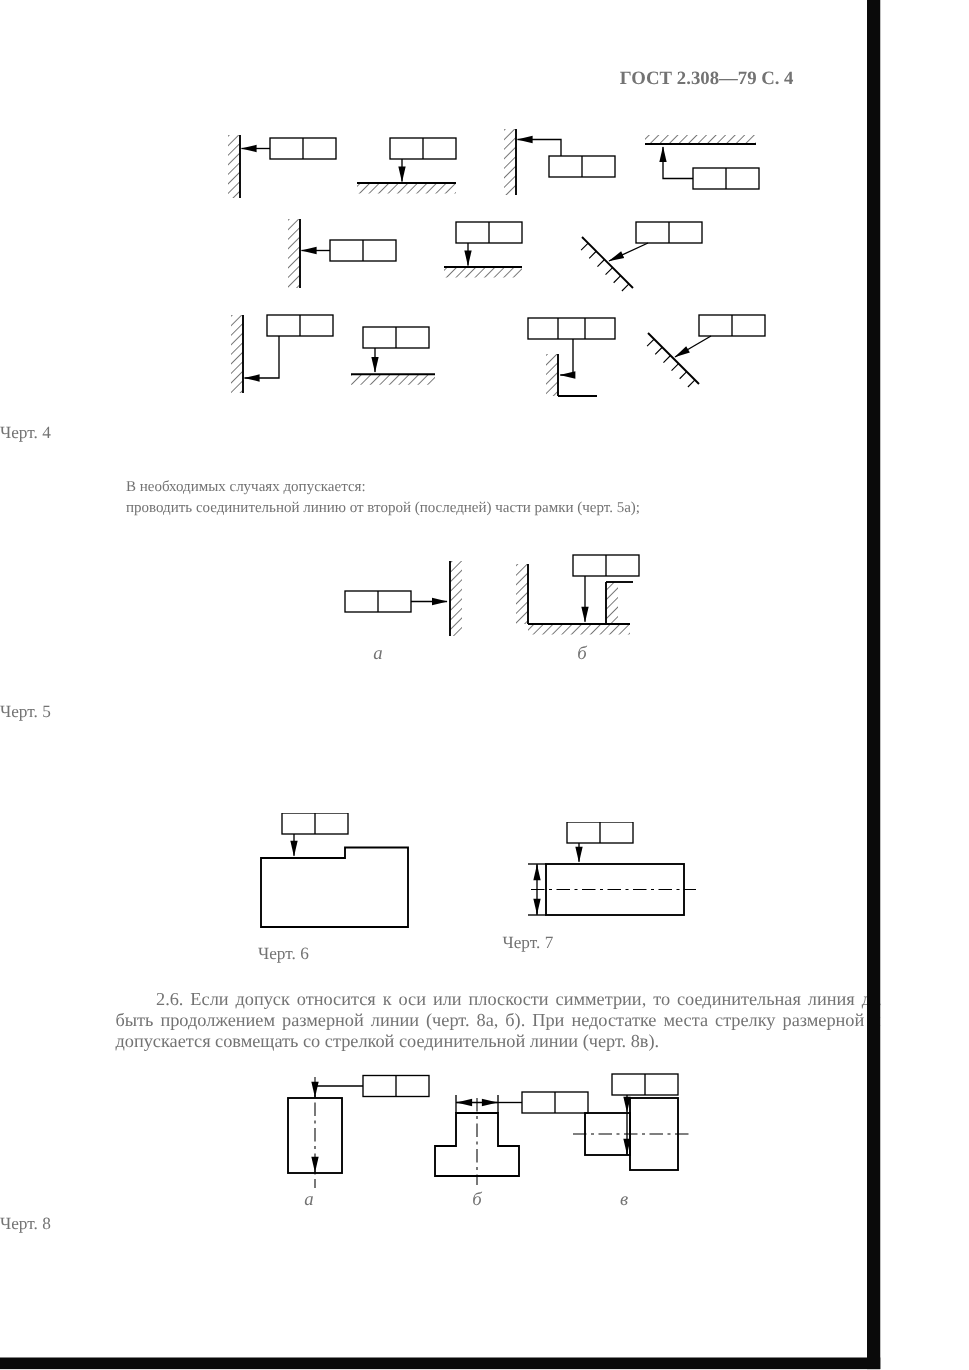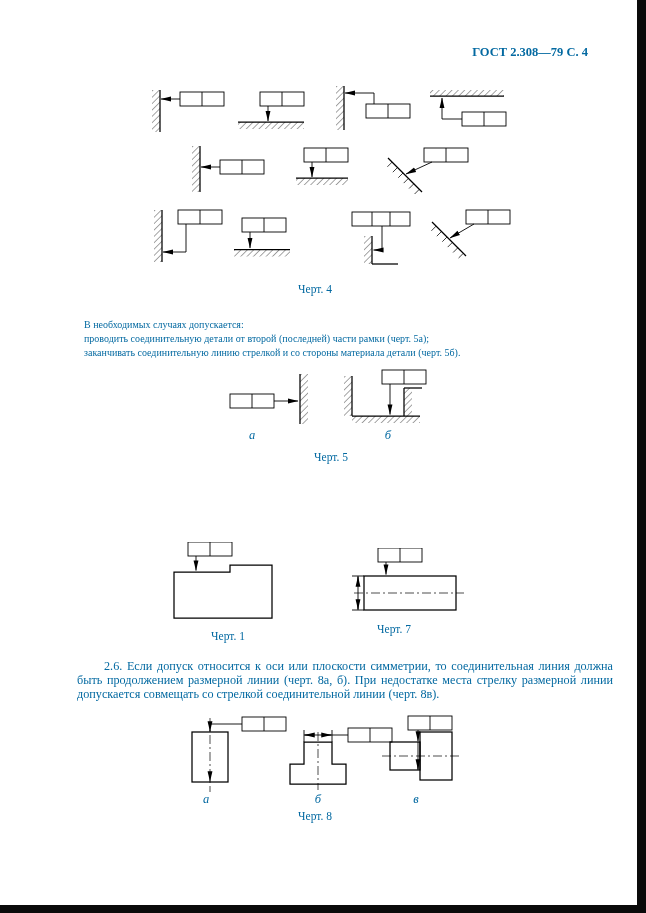--- a/index.html
+++ b/index.html
@@ -1,19 +1,19 @@
 <!DOCTYPE html>
 <html><head>
 <meta charset="utf-8">
 <style>
   html,body{margin:0;padding:0;background:#fff;}
-  .page{position:relative;width:646px;height:913px;background:#fff;overflow:hidden;
-        font-family:"Liberation Serif",serif;color:#0369a1;}
+  .page{position:relative;width:587px;height:913px;background:#fff;overflow:hidden;
+        font-family:"Liberation Serif",serif;color:#737373;}
   .hdr{position:absolute;top:45px;right:58px;font-weight:bold;font-size:12.5px;white-space:nowrap;}
-  .cap{position:absolute;font-size:11.5px;text-align:center;}
+  .cap{position:absolute;font-size:11.5px;text-align:left;}
   .cap-center{left:0;width:630px;}
   .tb{position:absolute;left:57px;width:536px;font-size:10px;line-height:14.2px;}
   .tb .ln{margin:0 0 0 27px;}
   p.para{position:absolute;left:57px;width:536px;font-size:12.2px;line-height:14.2px;
          text-align:justify;text-indent:27px;margin:0;}
   .fig{position:absolute;}
   .lbl{position:absolute;font-style:italic;font-size:12.5px;width:20px;text-align:center;}
   .bar-r{position:absolute;top:0;right:0;width:9px;height:100%;background:#0a0a0a;}
   .bar-b{position:absolute;left:0;bottom:0;width:100%;height:8px;background:#0a0a0a;}
   
@@ -129,22 +129,21 @@
         <rect class="tn" x="36" y="0" width="44" height="14"></rect>
         <line class="tn" x1="58" y1="0" x2="58" y2="14"></line>
         <line class="tn" x1="44" y1="14" x2="20" y2="28" marker-end="url(#arr)"></line>
       </g>
     </svg>
   </div>
   <div class="cap cap-center" style="top:283px;">Черт. 4</div>
 
   <div class="tb" style="top:318px;">
     <div class="ln">В необходимых случаях допускается:</div>
-    <div class="ln">проводить соединительную детали от второй (последней) части рамки (черт. 5а);</div>
-    <div class="ln">заканчивать соединительную линию стрелкой и со стороны материала детали (черт. 5б).</div>
+    <div class="ln">проводить соединительной линию от второй (последней) части рамки (черт. 5а);</div>
   </div>
 
   <div class="fig" style="left:228px;top:368px;width:212px;height:78px;">
     <svg width="212" height="60" viewBox="0 0 212 60">
 
       <g transform="translate(2,26)">
         <rect class="tn" x="0" y="0" width="44" height="14"></rect>
         <line class="tn" x1="22" y1="0" x2="22" y2="14"></line>
         <line class="tn" x1="44" y1="7" x2="68" y2="7" marker-end="url(#arr)"></line>
         <rect class="ht" x="70" y="-20" width="8" height="50"></rect>
@@ -160,32 +159,32 @@
         <line class="ol" x1="14" y1="46" x2="82" y2="46"></line>
         <rect class="ht" x="14" y="46" width="68" height="7"></rect>
         <rect class="ht" x="66" y="18" width="8" height="28"></rect>
         <line class="ol" x1="66" y1="18" x2="66" y2="46"></line>
         <line class="ol" x1="66" y1="18" x2="84" y2="18"></line>
       </g>
     </svg>
     <div class="lbl" style="left:14px;top:60px;">а</div>
     <div class="lbl" style="left:150px;top:60px;">б</div>
   </div>
-  <div class="cap cap-center" style="top:451px;padding-left:16px;">Черт. 5</div>
+  <div class="cap cap-center" style="top:469px;">Черт. 5</div>
 
 
   <div class="fig" style="left:172px;top:542px;">
     <svg width="112" height="84" viewBox="0 0 112 84">
       <rect class="tn" x="16" y="0" width="44" height="14"></rect>
       <line class="tn" x1="38" y1="0" x2="38" y2="14"></line>
       <line class="tn" x1="24" y1="14" x2="24" y2="28.5" marker-end="url(#arr)"></line>
       <path class="ol" d="M2,30 H58 V23 H100 V76 H2 Z"></path>
     </svg>
   </div>
-  <div class="cap" style="left:172px;width:112px;top:630px;">Черт. 1</div>
+  <div class="cap" style="left:172px;width:112px;top:630px;">Черт. 6</div>
 
   <div class="fig" style="left:352px;top:548px;">
     <svg width="118" height="70" viewBox="0 0 118 70">
       <rect class="tn" x="26" y="0" width="44" height="14"></rect>
       <line class="tn" x1="48" y1="0" x2="48" y2="14"></line>
       <line class="tn" x1="34" y1="14" x2="34" y2="26.5" marker-end="url(#arr)"></line>
       <rect class="ol" x="12" y="28" width="92" height="34"></rect>
       <line class="cl" x1="2" y1="45" x2="112" y2="45"></line>
       <line class="tn" x1="0" y1="28" x2="12" y2="28"></line>
       <line class="tn" x1="0" y1="62" x2="12" y2="62"></line>

